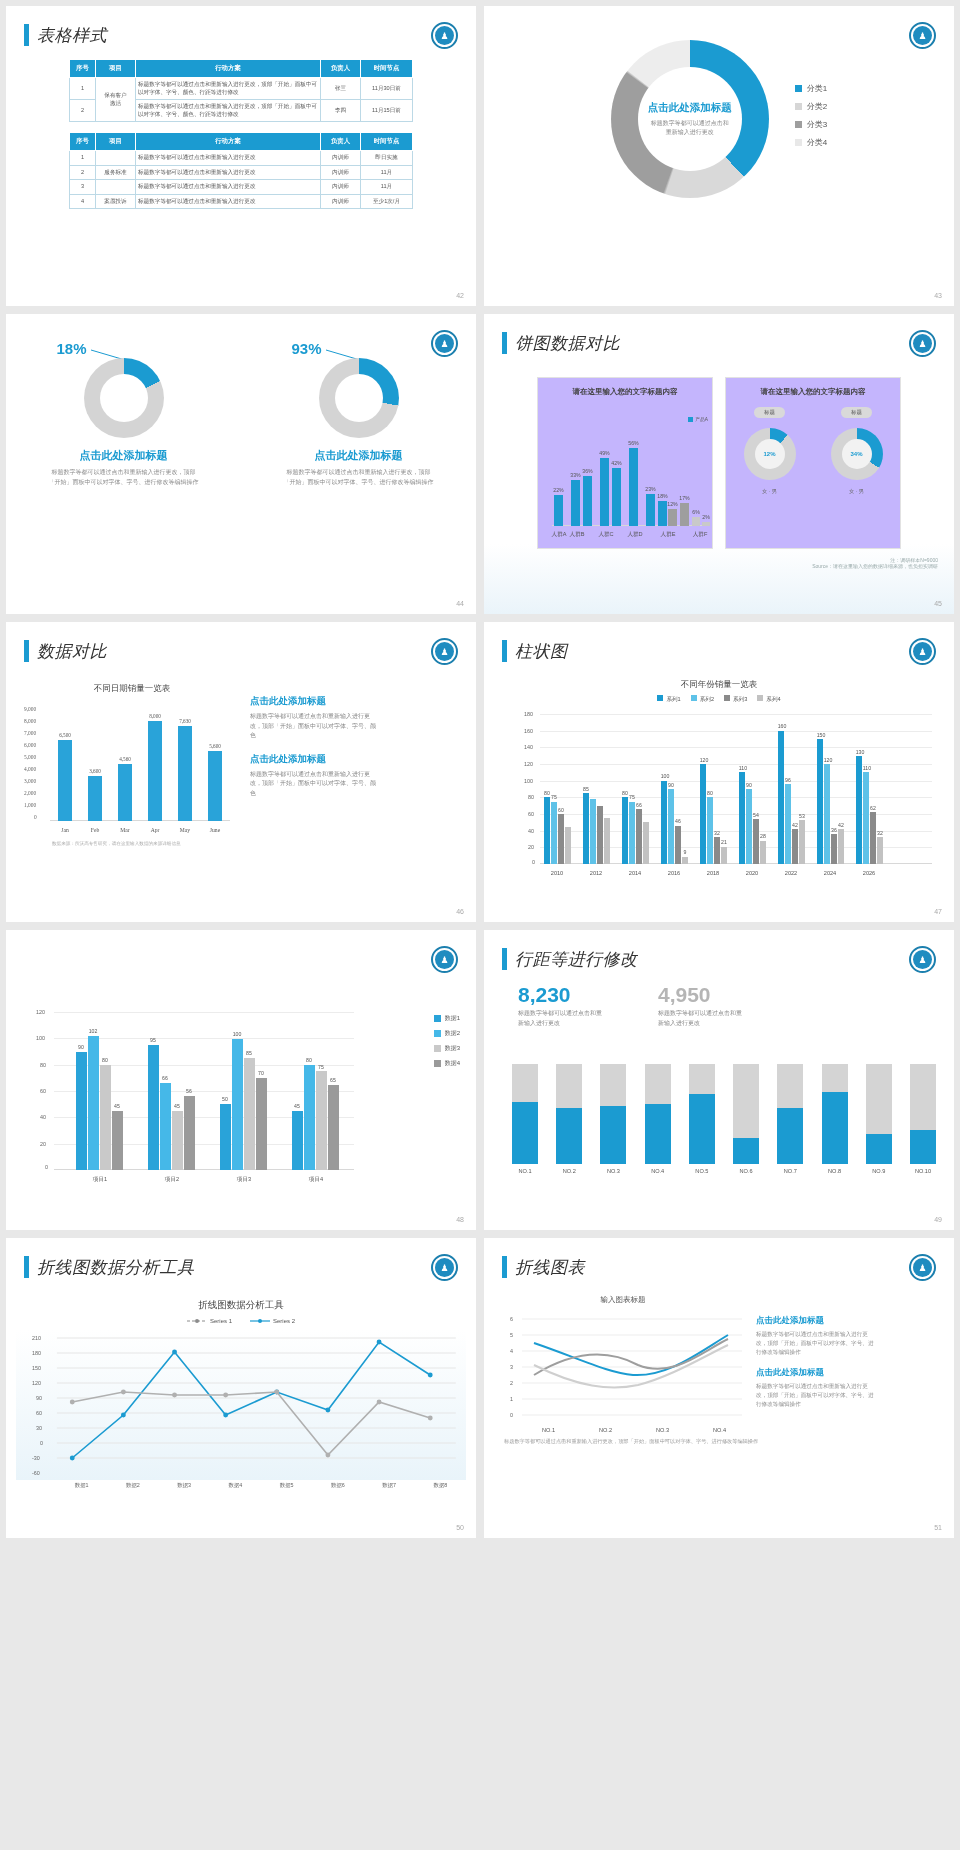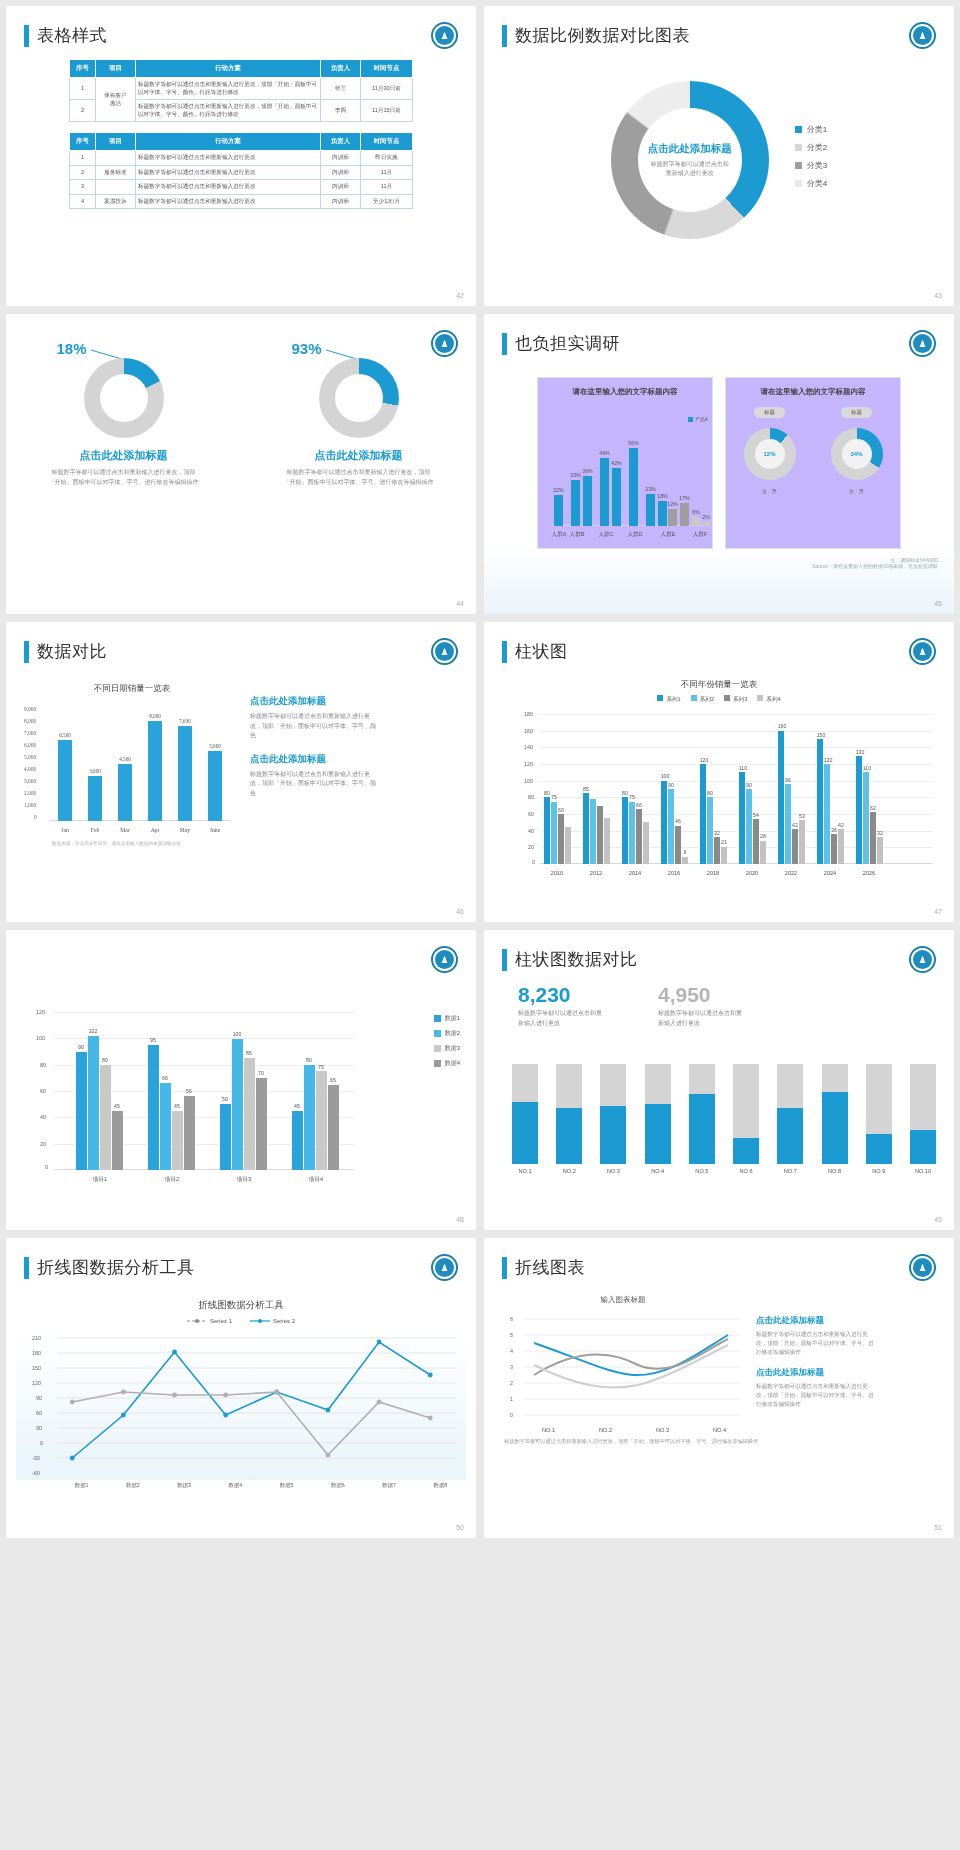--- a/index.html
+++ b/index.html
@@ -16,23 +16,24 @@
     padding: 6px;
   }
   .slide {
     background: #fff;
     position: relative;
     height: 300px;
     overflow: hidden;
   }
   .slide-title {
     display: flex;
-    align-items: flex-end;
+    align-items: flex-start;
     gap: 8px;
     padding: 18px 0 0 18px;
+    font-style: italic;
   }
   .title-bar {
     width: 5px;
     height: 22px;
     background: #1b9bd1;
     flex: 0 0 auto;
   }
   .title-text {
     font-size: 17px;
     color: #333;
@@ -267,24 +268,20 @@
           <td>内训师</td>
           <td>至少1次/月</td>
         </tr>
       </tbody>
         </table>
     </div>
     <div class="pagenum">42</div>
   </div>
 
   <div class="slide">
-    <div class="slide-title">
-      <div class="title-bar"></div>
-      <div class="title-text">数据比例数据对比图表</div>
-    </div>
     <div class="logo">
         <div class="inner">♟</div>
       </div>
 
     <div class="s43-wrap">
       <div class="donut" style="width:158px;height:158px;background:conic-gradient(#1b9bd1 0deg 137deg, #d9d9d9 137deg 198deg, #9e9e9e 200deg 306deg, #ededed 308deg 360deg);">
         <div class="hole" style="width:104px;height:104px;">
           <div class="s43-center">
             <div class="t">点击此处添加标题</div>
             <div class="d" style="white-space:pre-line">标题数字等都可以通过点击和
@@ -343,21 +340,21 @@
         <div class="s44-d">标题数字等都可以通过点击和重新输入进行更改，顶部「开始」面板中可以对字体、字号、进行修改等编辑操作</div>
       </div>
     </div>
     <div class="pagenum">44</div>
   </div>
 
   <div class="slide">
     <div class="s45-band"></div>
     <div class="slide-title" style="position:relative;z-index:2;">
       <div class="title-bar"></div>
-      <div class="title-text">也负担实调研</div>
+      <div class="title-text">饼图数据对比</div>
     </div>
     <div class="logo" style="z-index:2;">
         <div class="inner">♟</div>
       </div>
 
     <div style="display:flex;gap:12px;justify-content:center;margin-top:22px;position:relative;z-index:2;">
 
       <div class="panel">
         <div class="panel-title">请在这里输入您的文字标题内容</div>
         <div class="barchart" style="position:absolute;left:14px;right:8px;top:32px;bottom:22px;">
@@ -697,21 +694,21 @@
       <div class="bar" style="left:274px;width:11px;height:85.5px;background:#9a9a9a"></div>
       <div class="barlabel" style="left:270px;bottom:87px;width:18px">65</div>
       <div class="xlabel" style="left:242px;bottom:-14px;width:40px">项目4</div>
     </div>
     <div class="pagenum">48</div>
   </div>
 
   <div class="slide">
     <div class="slide-title">
       <div class="title-bar"></div>
-      <div class="title-text">柱状图数据对比</div>
+      <div class="title-text">行距等进行修改</div>
     </div>
     <div class="logo">
         <div class="inner">♟</div>
       </div>
 
     <div class="s49-nums">
       <div class="s49-num">
         <div class="v" style="color:#1b9bd1">8,230</div>
         <div class="d">标题数字等都可以通过点击和重新输入进行更改</div>
       </div>

